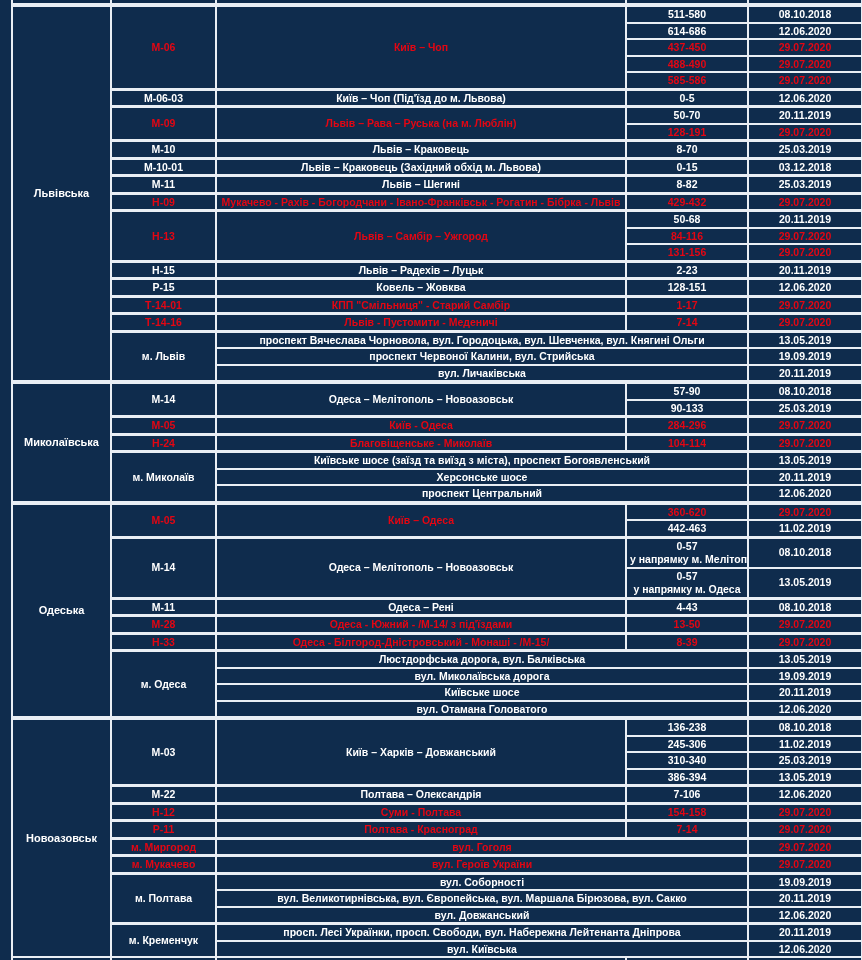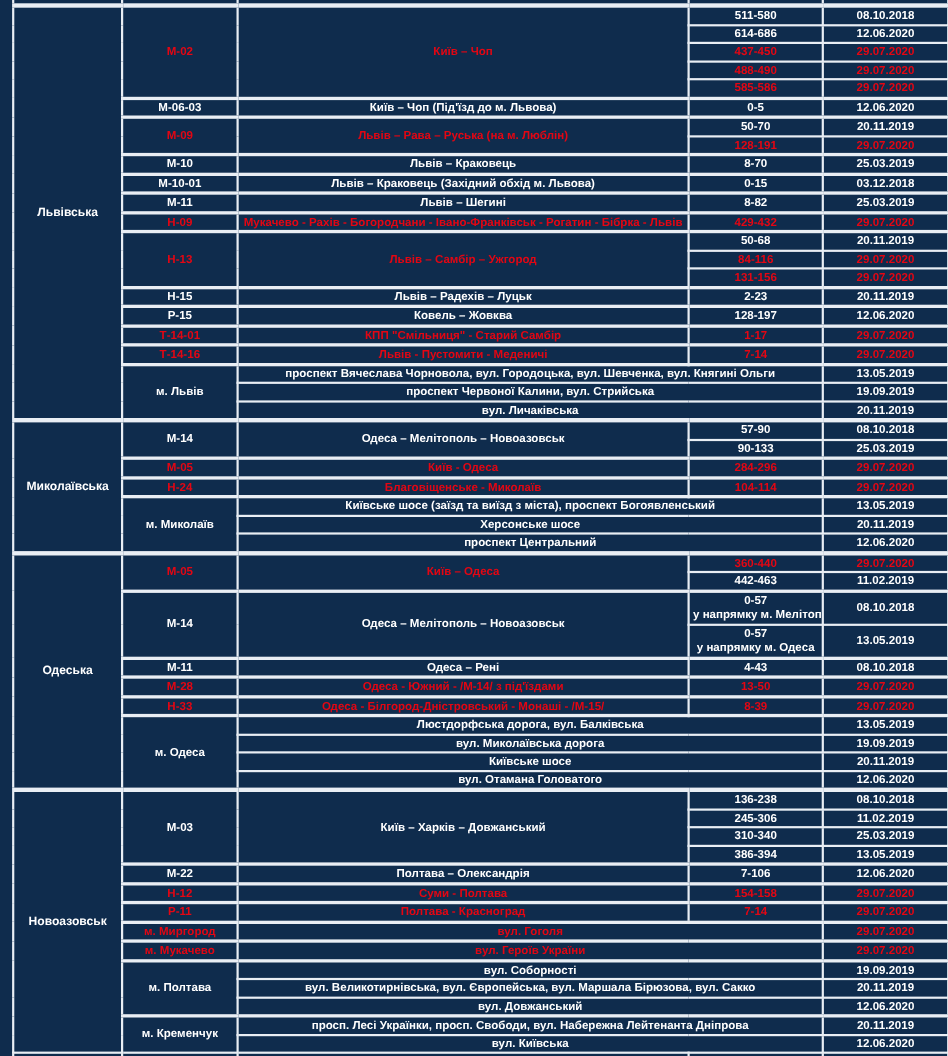--- a/index.html
+++ b/index.html
@@ -53,21 +53,21 @@
     <tbody id="roads-tbody">
         <tr class="sliver-top">
           <td></td>
           <td></td>
           <td></td>
           <td></td>
           <td></td>
         </tr>
         <tr class="block-start section-start">
           <td rowspan="22" class="region">Львівська</td>
-          <td rowspan="5" class="red">М-02</td>
+          <td rowspan="5" class="red">М-06</td>
           <td rowspan="5" class="red">Київ – Чоп</td>
           <td class="white">511-580</td>
           <td class="white">08.10.2018</td>
         </tr>
         <tr>
           <td class="white">614-686</td>
           <td class="white">12.06.2020</td>
         </tr>
         <tr>
           <td class="red">437-450</td>
@@ -137,21 +137,21 @@
         </tr>
         <tr class="block-start">
           <td class="white">Н-15</td>
           <td class="white">Львів – Радехів – Луцьк</td>
           <td class="white">2-23</td>
           <td class="white">20.11.2019</td>
         </tr>
         <tr class="block-start">
           <td class="white">Р-15</td>
           <td class="white">Ковель – Жовква</td>
-          <td class="white">128-197</td>
+          <td class="white">128-151</td>
           <td class="white">12.06.2020</td>
         </tr>
         <tr class="block-start">
           <td class="red">Т-14-01</td>
           <td class="red">КПП "Смільниця" - Старий Самбір</td>
           <td class="red">1-17</td>
           <td class="red">29.07.2020</td>
         </tr>
         <tr class="block-start">
           <td class="red">Т-14-16</td>
@@ -205,21 +205,21 @@
           <td class="white">20.11.2019</td>
         </tr>
         <tr>
           <td colspan="2" class="white">проспект Центральний</td>
           <td class="white">12.06.2020</td>
         </tr>
         <tr class="block-start section-start">
           <td rowspan="11" class="region">Одеська</td>
           <td rowspan="2" class="red">М-05</td>
           <td rowspan="2" class="red">Київ – Одеса</td>
-          <td class="red">360-440</td>
+          <td class="red">360-620</td>
           <td class="red">29.07.2020</td>
         </tr>
         <tr>
           <td class="white">442-463</td>
           <td class="white">11.02.2019</td>
         </tr>
         <tr class="block-start tall">
           <td rowspan="2" class="white">М-14</td>
           <td rowspan="2" class="white">Одеса – Мелітополь – Новоазовськ</td>
           <td class="white">

